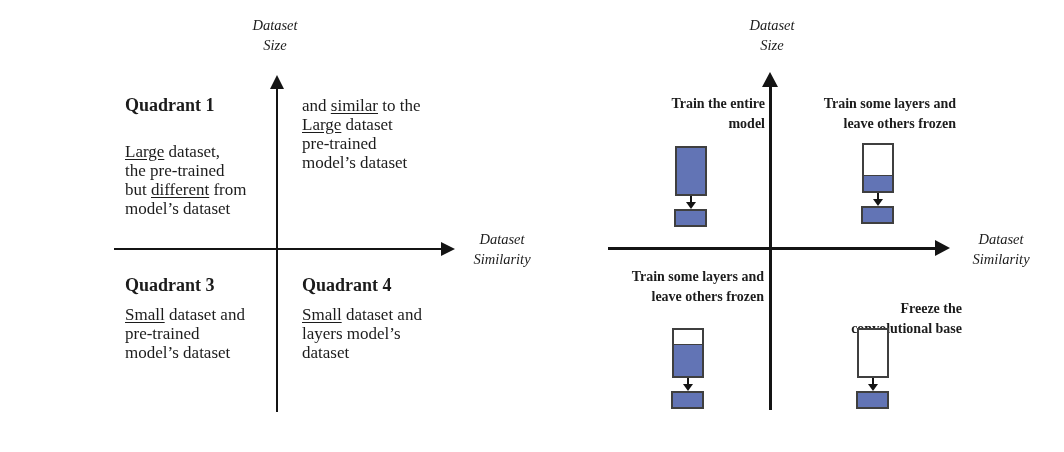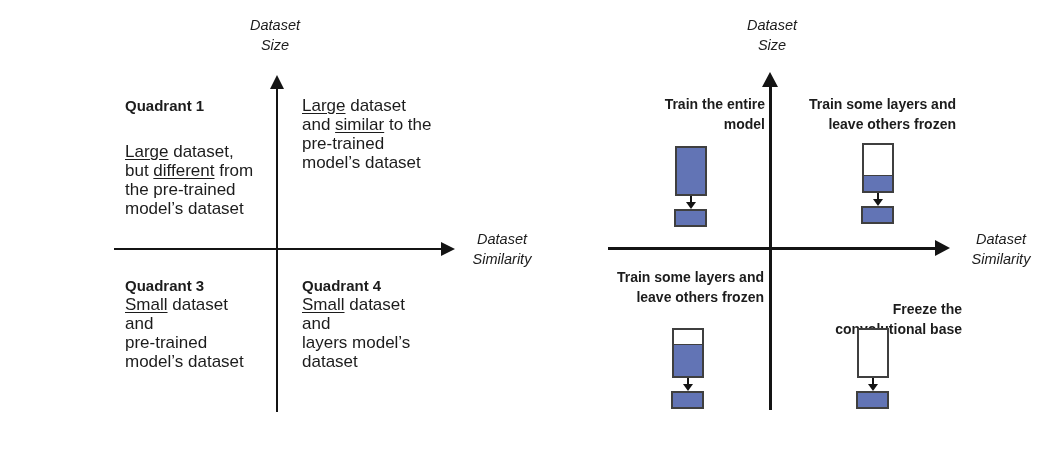--- a/index.html
+++ b/index.html
@@ -5,41 +5,41 @@
   :root{
     --block-blue:#6274b5;
     --block-border:#3f3f3f;
     --axis:#141414;
     --text:#1c1c1c;
     --bg:#ffffff;
   }
   html,body{margin:0;padding:0;background:var(--bg);}
   #canvas{
     position:relative;width:1034px;height:452px;background:var(--bg);
-    font-family:Liberation Sans, sans-serif;color:var(--text);
+    font-family:Liberation Serif, serif;color:var(--text);
     overflow:hidden;
   }
   .abs{position:absolute;}
   
   .axis-line{background:var(--axis);}
   .tri{width:0;height:0;}
   .tri-up{border-left:7px solid transparent;border-right:7px solid transparent;border-bottom:14px solid var(--axis);}
   .tri-right{border-top:7px solid transparent;border-bottom:7px solid transparent;border-left:14px solid var(--axis);}
   .tri-up.thick{border-left-width:8px;border-right-width:8px;border-bottom-width:15px;}
   .tri-right.thick{border-top-width:8px;border-bottom-width:8px;border-left-width:15px;}
   
   .axis-label{
     font-style:italic;font-size:14.5px;line-height:20px;text-align:center;
     white-space:pre-line;color:var(--text);
   }
   
-  .quad-title{font-weight:bold;font-size:15px;line-height:19px;}
+  .quad-title{font-weight:bold;font-size:18px;line-height:19px;}
   .quad-body{font-size:17px;line-height:19px;}
   .quad.top .quad-title{margin-bottom:27px;}
-  .quad.bottom .quad-title{}
+  .quad.bottom .quad-title{margin-bottom:10px;}
   .quad-body u{text-underline-offset:2px;}
   
   .strategy-caption{
     font-weight:bold;font-size:14px;line-height:20px;text-align:right;white-space:pre-line;
   }
   
   .stack{display:flex;flex-direction:column;align-items:center;}
   .big-block{
     position:relative;width:28px;height:46px;border:2px solid var(--block-border);
     background:#ffffff;
@@ -69,30 +69,30 @@
     <div class="abs axis-line" style="left:114px;top:248px;width:330px;height:2px;"></div>
     <div class="abs tri tri-right" style="left:441px;top:242px;"></div>
 
     <div class="abs axis-label" style="left:458px;top:229px;width:88px;">Dataset
 Similarity</div>
 
     <div class="abs quad top" style="left:125px;top:96px;width:130px;">
       <div class="quad-title">Quadrant 1</div>
       <div class="quad-body">
           <div><u>Large</u><span> dataset,</span></div>
+          <div><span>the pre-trained</span></div>
           <div><span>but </span><u>different</u><span> from</span></div>
-          <div><span>the pre-trained</span></div>
           <div><span>model’s dataset</span></div>
         </div>
     </div>
 
     <div class="abs quad top" style="left:302px;top:96px;width:130px;">
       <div class="quad-body">
+          <div><span>and </span><u>similar</u><span> to the</span></div>
           <div><u>Large</u><span> dataset</span></div>
-          <div><span>and </span><u>similar</u><span> to the</span></div>
           <div><span>pre-trained</span></div>
           <div><span>model’s dataset</span></div>
         </div>
     </div>
 
     <div class="abs quad bottom" style="left:125px;top:276px;width:136px;">
       <div class="quad-title">Quadrant 3</div>
       <div class="quad-body">
           <div><u>Small</u><span> dataset and</span></div>
           <div><span>pre-trained</span></div>

